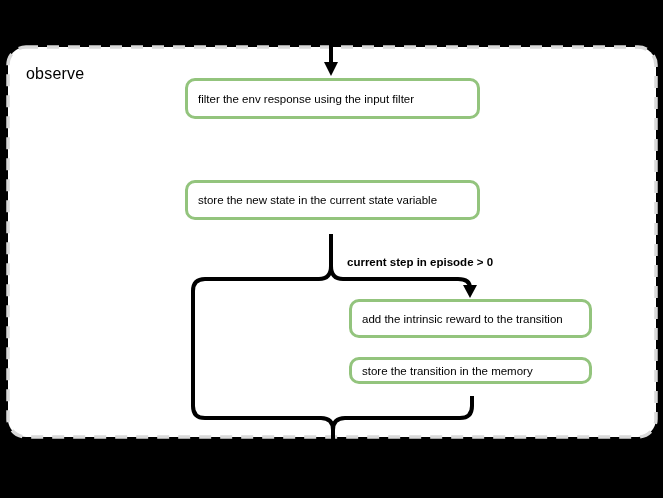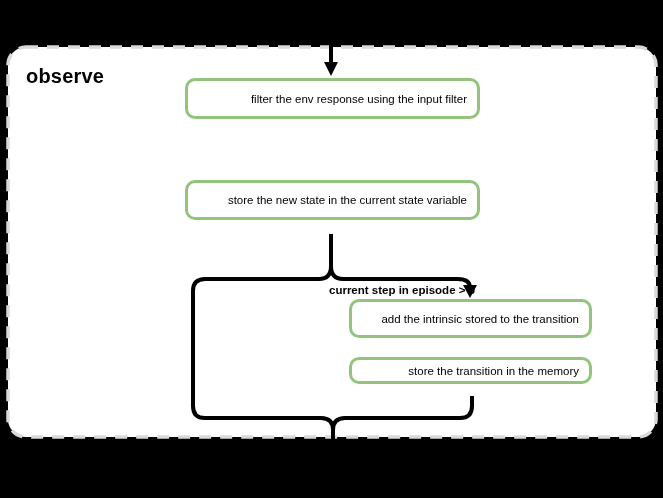--- a/index.html
+++ b/index.html
@@ -20,56 +20,55 @@
     position: absolute;
     left: 0;
     top: 0;
     z-index: 0;
   }
   .panel-title {
     position: absolute;
     left: 26px;
     top: 65px;
     z-index: 2;
-    font-size: 20px;
-    font-weight: bold;
+    font-size: 16px;
+    font-weight: normal;
     color: #000000;
     letter-spacing: 0.2px;
   }
   .flow-node {
     position: absolute;
     z-index: 2;
     box-sizing: border-box;
     background: #ffffff;
     border: 3px solid #93c47d;
     border-radius: 10px;
     display: flex;
     align-items: center;
-    justify-content: flex-end;
+    justify-content: flex-start;
     text-align: center;
     font-size: 11.5px;
     line-height: 14px;
     color: #000000;
     padding: 2px 10px;
   }
   .node-1 { left: 185px; top: 78px;  width: 295px; height: 41px; }
   .node-2 { left: 185px; top: 137px; width: 295px; height: 41px; }
   .node-3 { left: 185px; top: 180px; width: 295px; height: 40px; }
   .node-4 { left: 349px; top: 299px; width: 243px; height: 39px; }
   .node-5 { left: 349px; top: 357px; width: 243px; height: 27px; }
   .branch-label {
     position: absolute;
     z-index: 2;
-    left: 329px;
+    left: 347px;
     top: 256px;
     font-size: 11.5px;
     font-weight: bold;
     color: #000000;
     white-space: nowrap;
-    margin-top: 28px;
   }
 </style>
 </head>
 <body>
 
 <div class="canvas">
 
   <svg class="connector-layer" width="663" height="498" viewBox="0 0 663 498">
 
     <rect x="8" y="47" width="648" height="390" rx="18" ry="18" fill="#ffffff" stroke="#d9d9d9" stroke-width="3.5" stroke-dasharray="12 9"></rect>
@@ -89,21 +88,21 @@
 
   <div class="panel-title">observe</div>
 
   <div class="flow-node node-1">
     <span>filter the env response using the input filter</span>
   </div>
   <div class="flow-node node-3">
     <span>store the new state in the current state variable</span>
   </div>
   <div class="flow-node node-4">
-    <span>add the intrinsic stored to the transition</span>
+    <span>add the intrinsic reward to the transition</span>
   </div>
   <div class="flow-node node-5">
     <span>store the transition in the memory</span>
   </div>
 
   <div class="branch-label">current step in episode &gt; 0</div>
 
 </div>
 
 </body></html>

